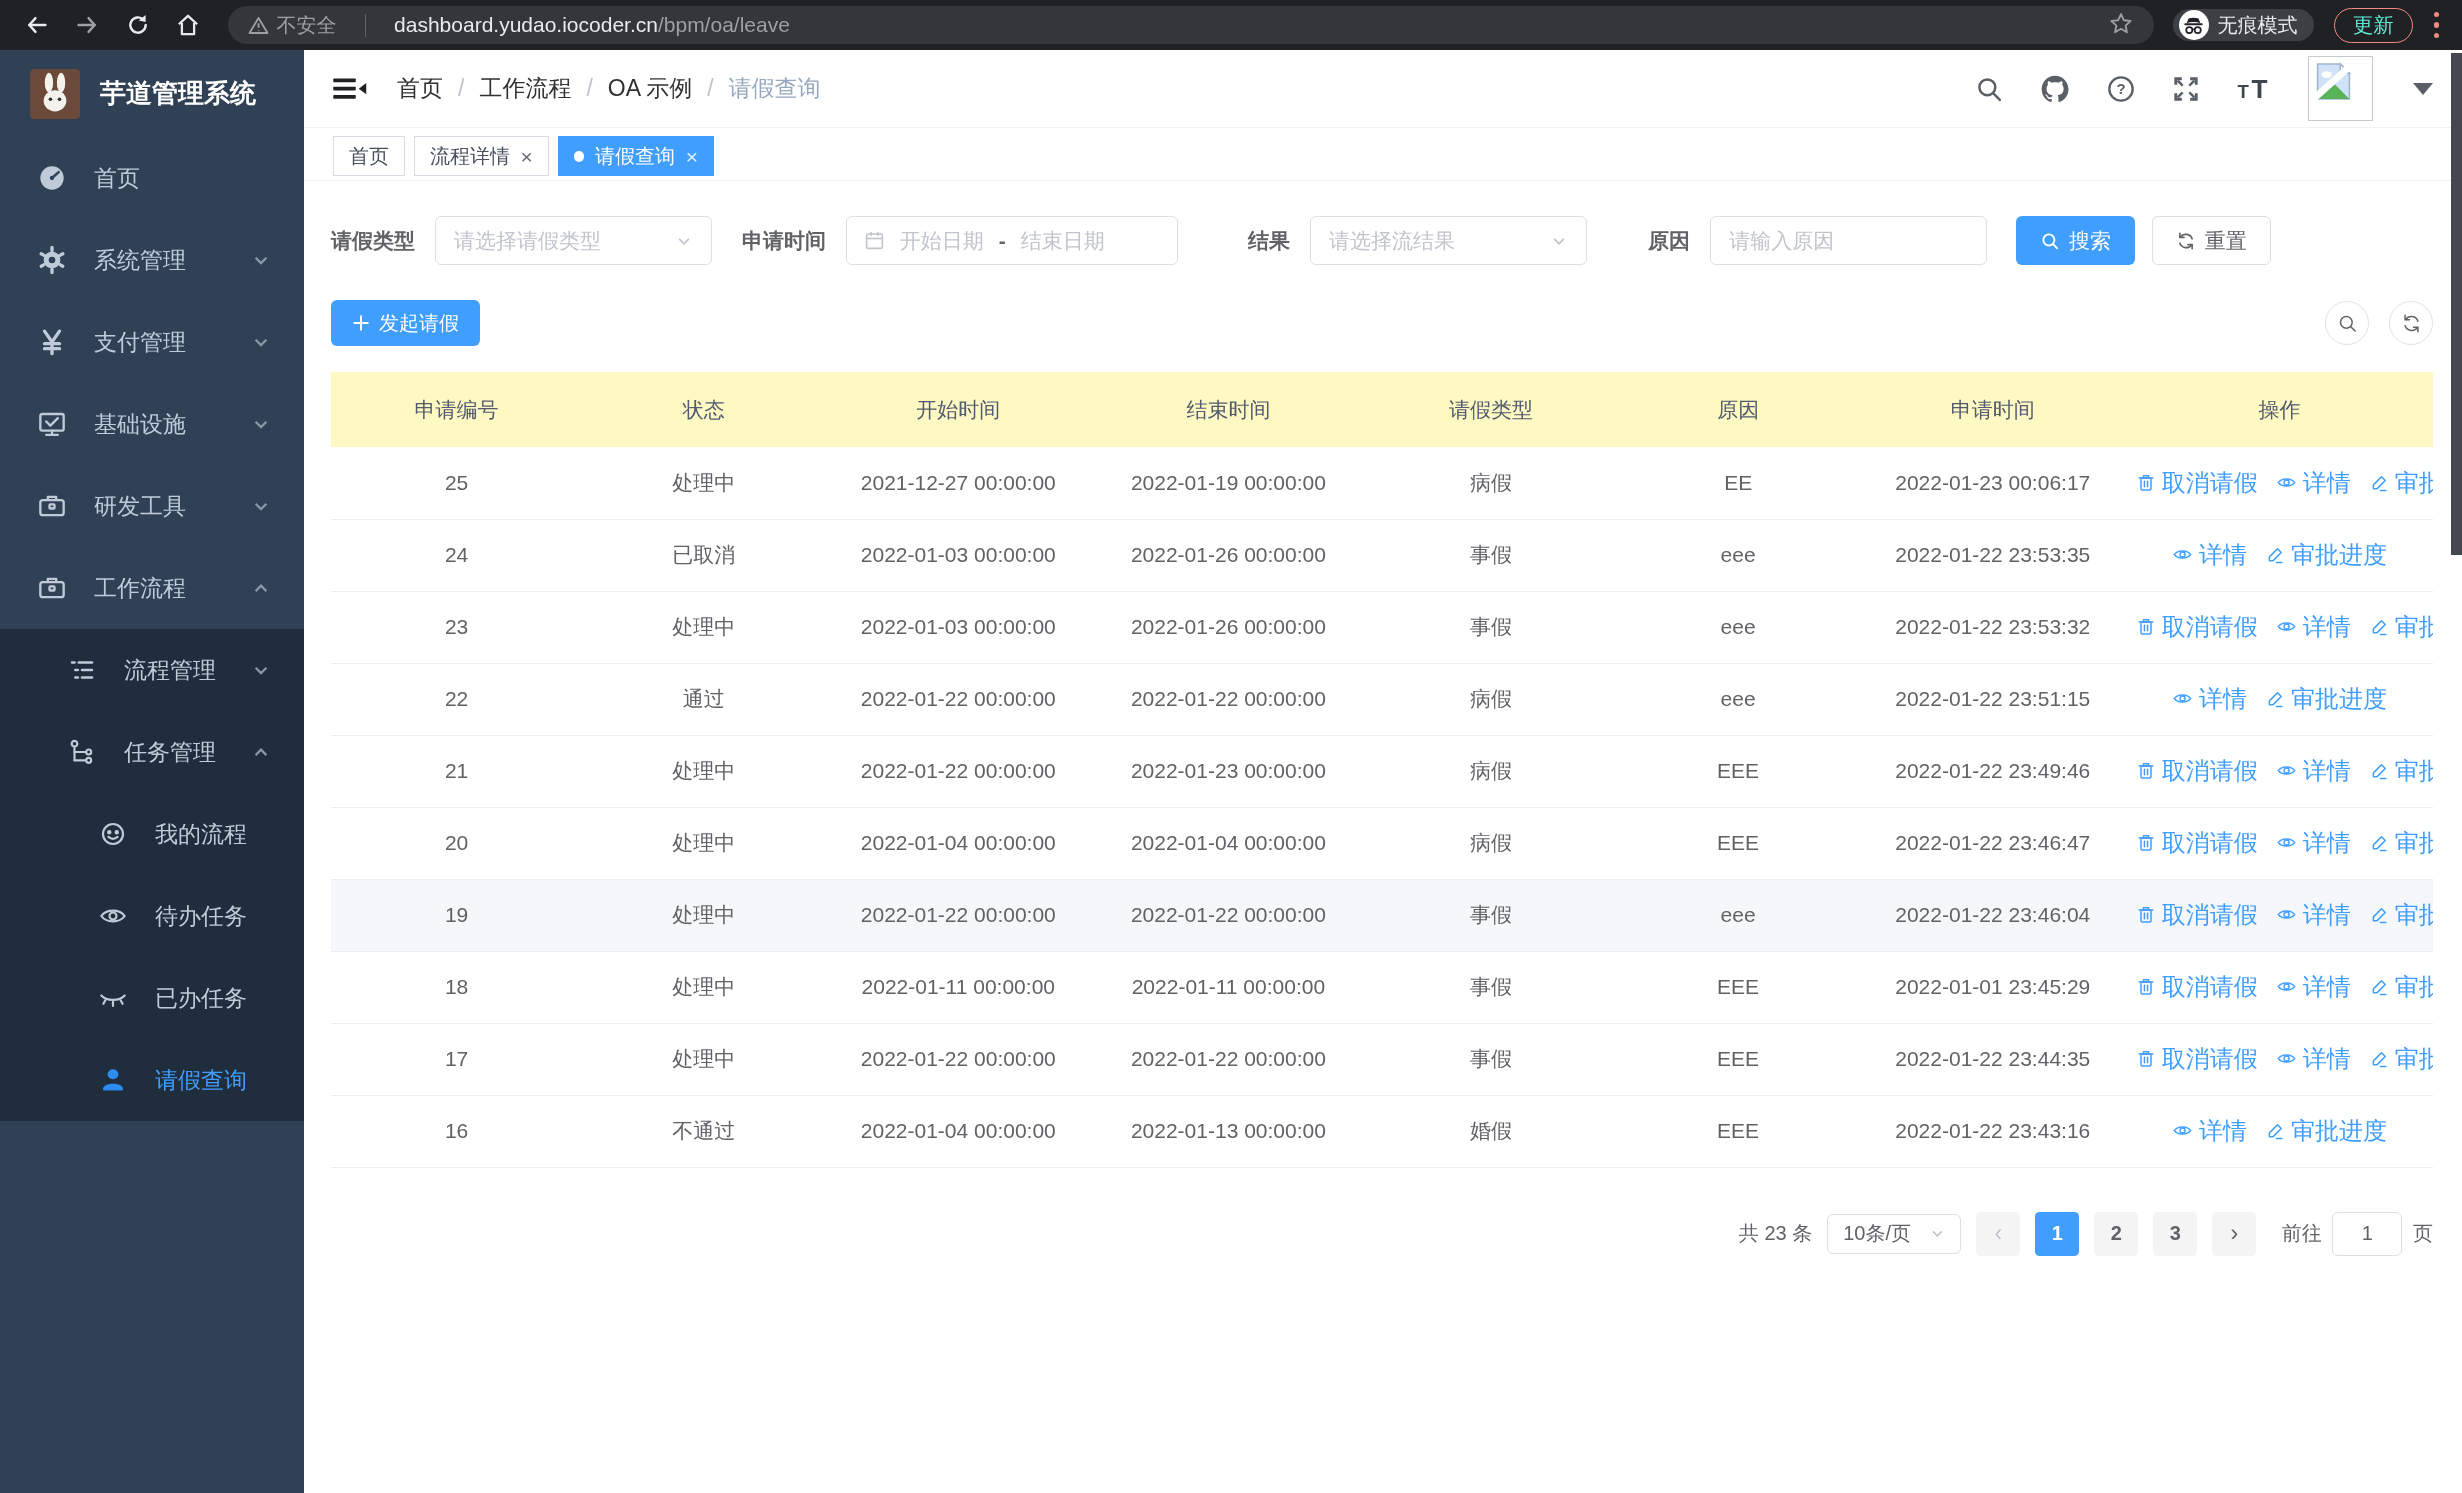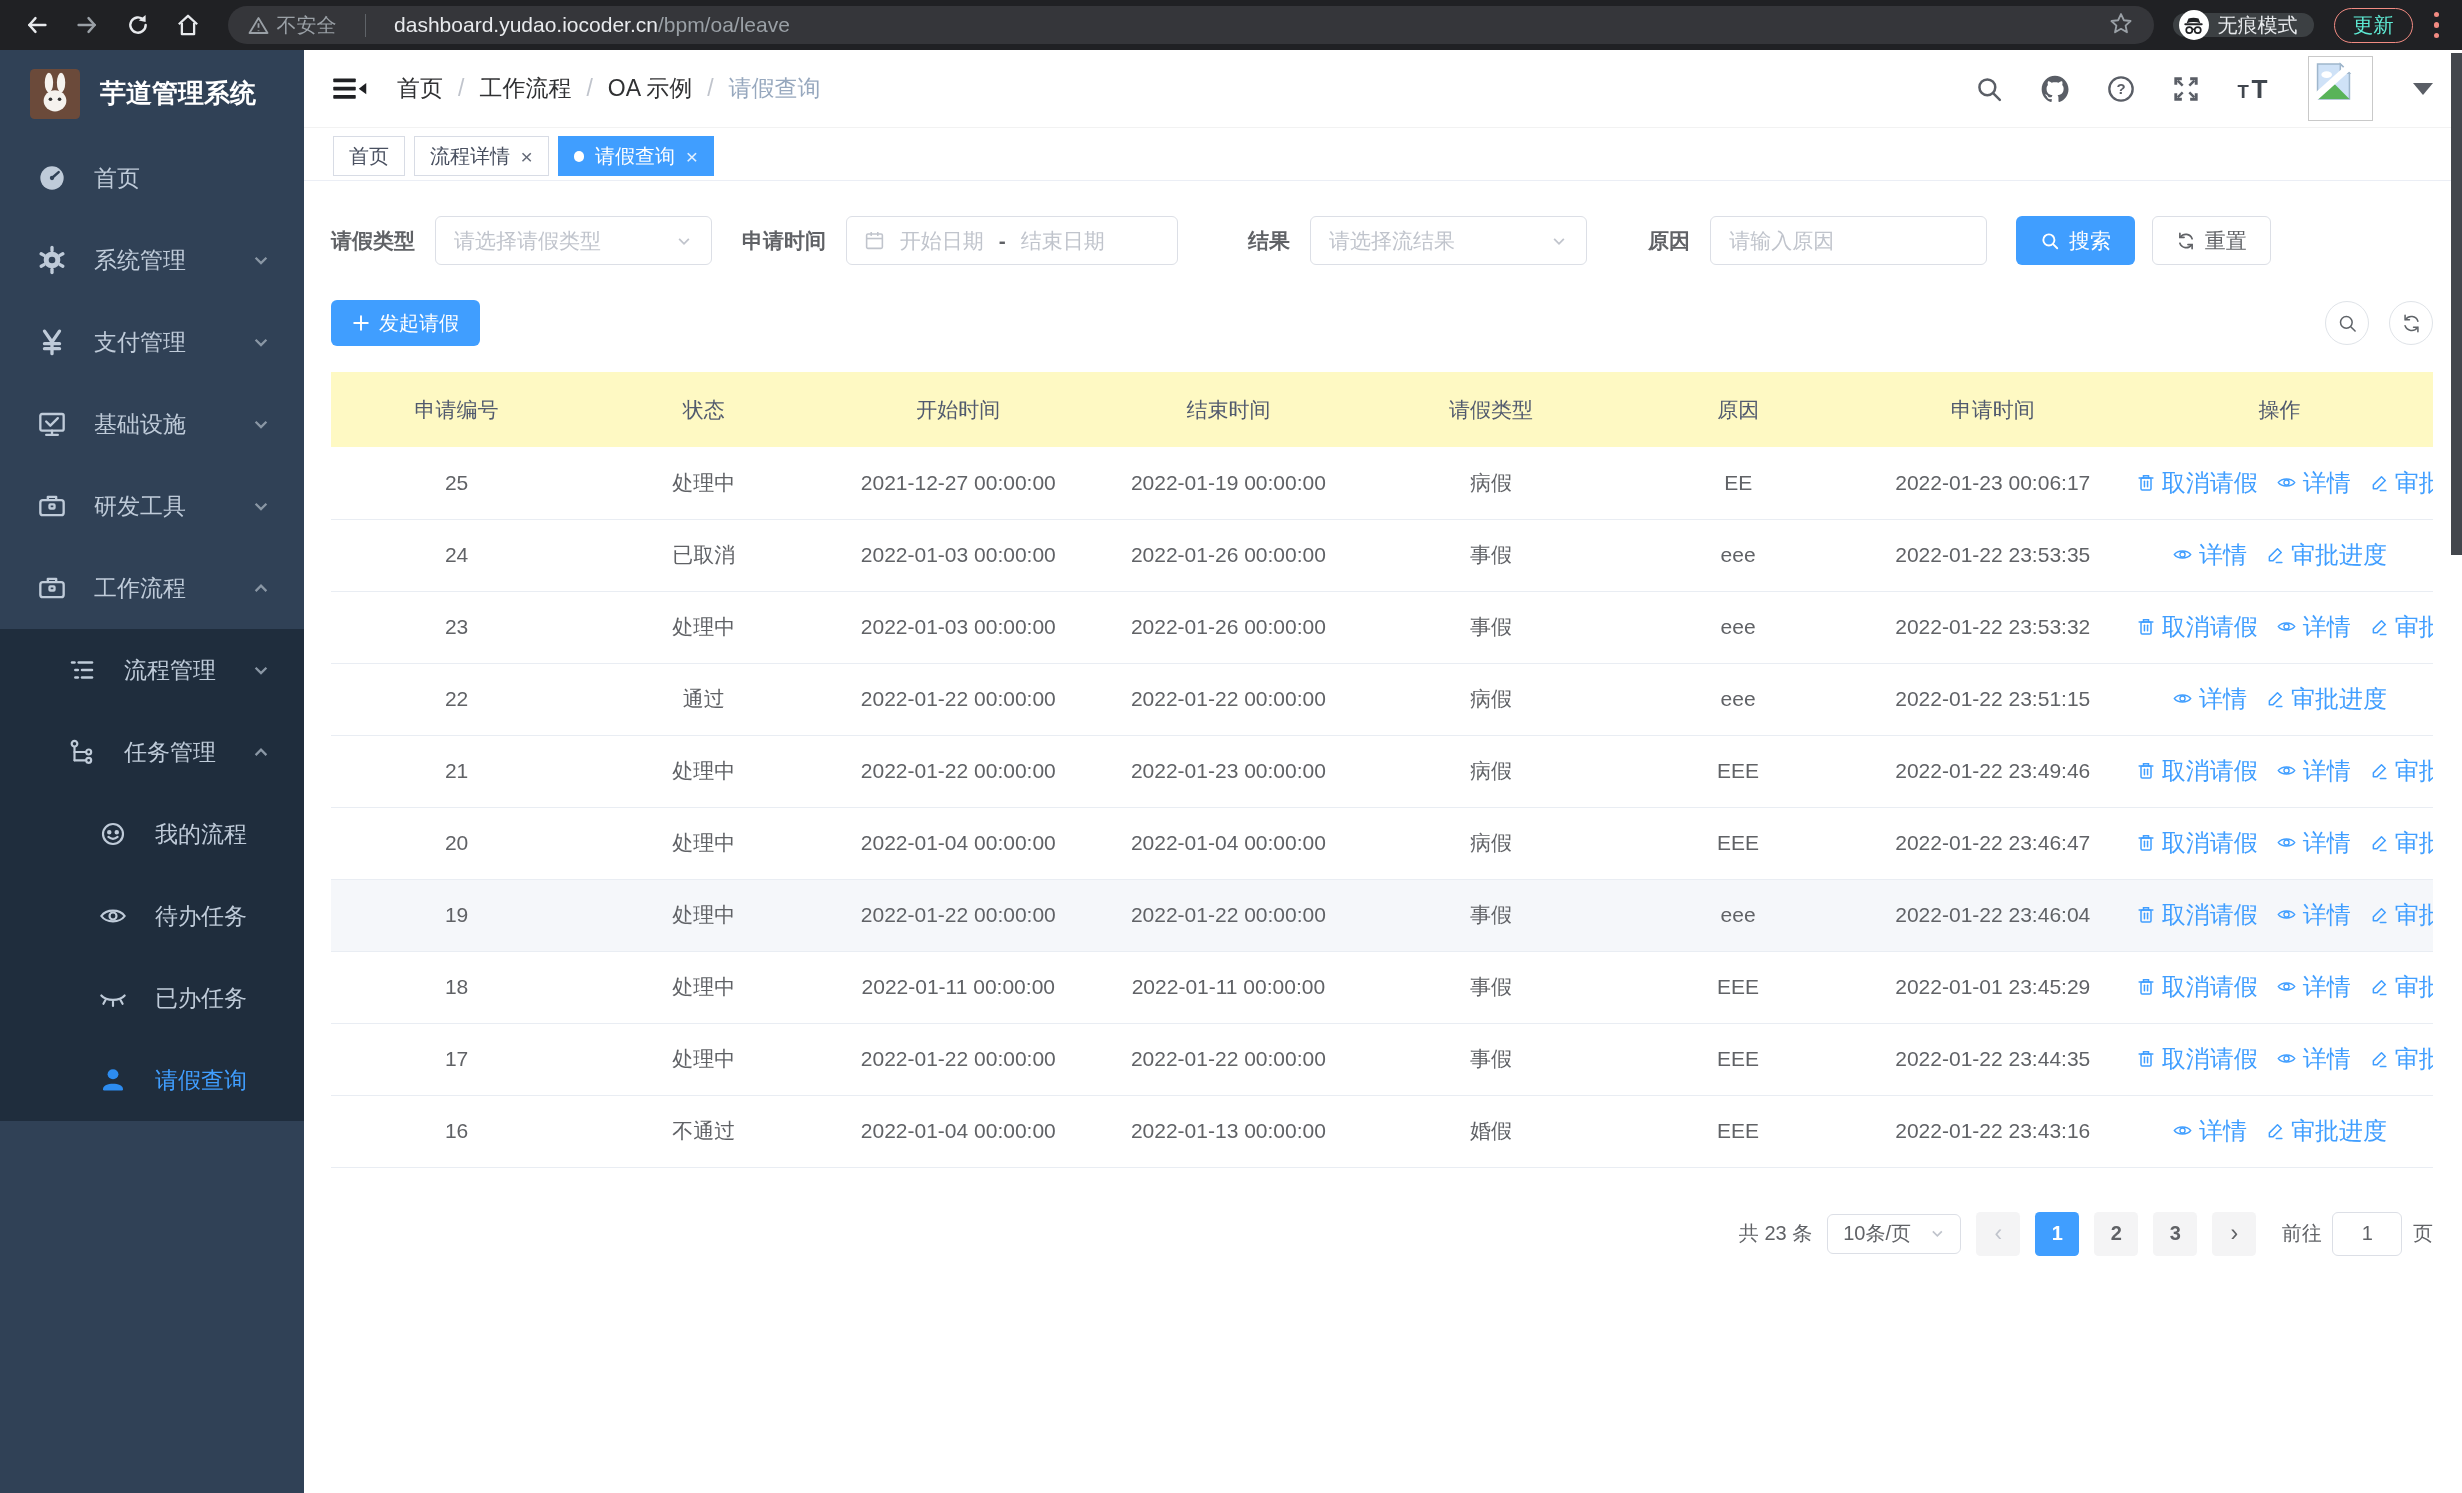--- a/index.html
+++ b/index.html
@@ -12,21 +12,21 @@
   .bicon{width:43px;height:43px;display:flex;align-items:center;justify-content:center;border-radius:50%;flex-shrink:0;}
   .bicon svg{display:block;}
   .address-pill{flex:1;height:38px;background:#35363a;border-radius:20px;display:flex;align-items:center;
     padding:0 20px;margin:0 10.6px;gap:28px;min-width:0;}
   .addr-warn{display:flex;align-items:center;gap:7.6px;color:#9aa0a6;font-size:20px;white-space:nowrap;}
   .addr-divider{width:1.5px;height:23px;background:#5f6368;}
   .addr-url{font-size:21px;white-space:nowrap;overflow:hidden;}
   .addr-host{color:#e8eaed;}
   .addr-path{color:#9aa0a6;}
   .addr-star{margin-left:auto;}
-  .incog-badge{height:24px;background:#3c4043;border-radius:20px;display:flex;align-items:center;gap:9px;
+  .incog-badge{height:32px;background:#3c4043;border-radius:20px;display:flex;align-items:center;gap:9px;
     padding:0 16.7px 0 6px;color:#e8eaed;font-size:20px;white-space:nowrap;flex-shrink:0;}
   .incog-circle{width:30px;height:30px;border-radius:50%;background:#fff;display:flex;align-items:center;justify-content:center;}
   .update-pill{height:35px;border:1.5px solid #f28b82;border-radius:20px;display:flex;align-items:center;
     padding:0 18px;color:#5eead4;font-size:20.5px;margin-left:12px;white-space:nowrap;flex-shrink:0;}
   .menu-dots{display:flex;flex-direction:column;gap:5.3px;margin:0 7.6px 0 13.7px;}
   .menu-dots i{width:5.3px;height:5.3px;border-radius:50%;background:#f28b82;}
 
   
   .app{display:flex;height:1443px;}
   .sidebar{width:304px;background:#304156;flex-shrink:0;overflow:hidden;}

